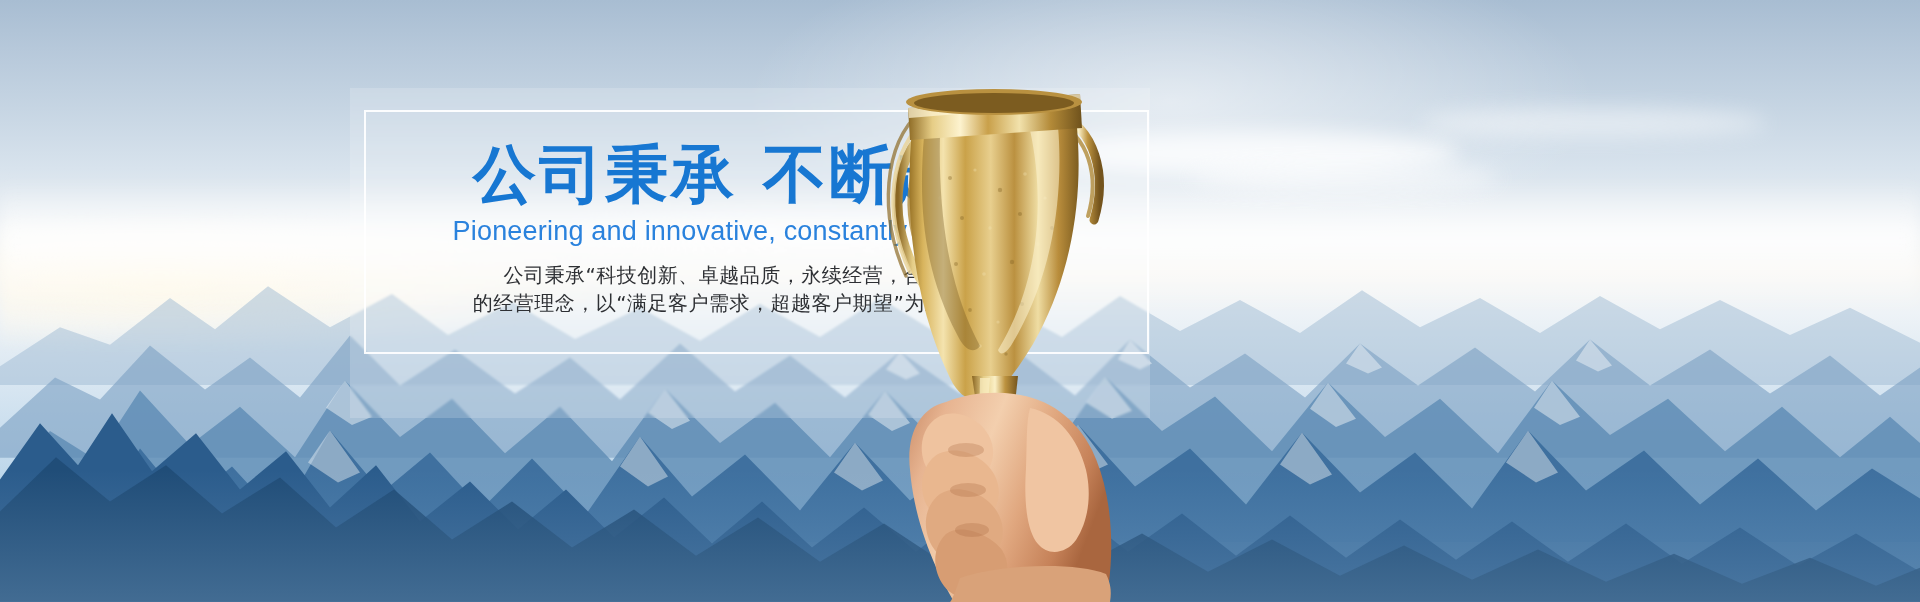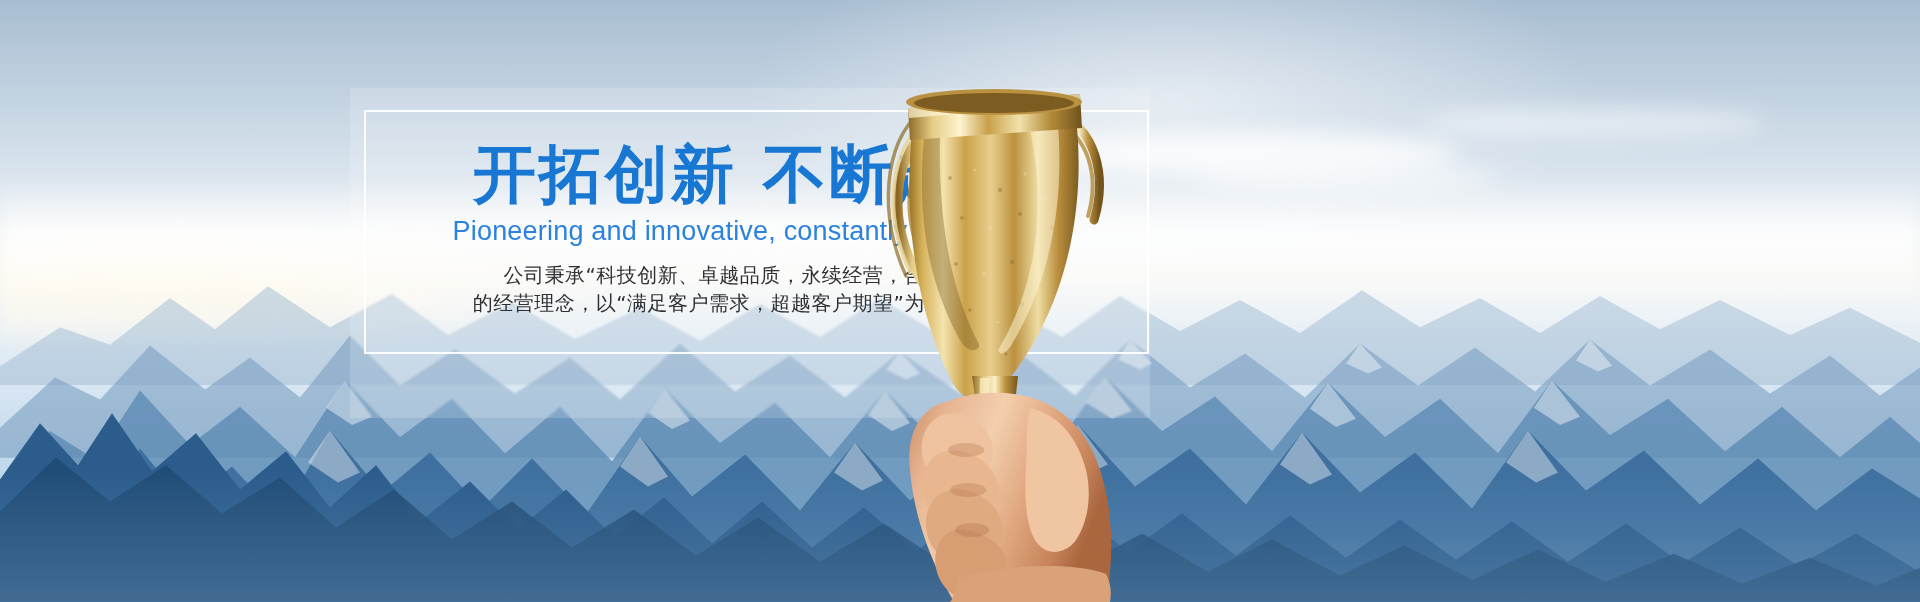--- a/index.html
+++ b/index.html
@@ -173,21 +173,21 @@
     </svg>
   </div>
 
   <div class="vignette"></div>
 
   <div class="panel"></div>
   <div class="panel-inner-border"></div>
 
   <div class="textblock">
     <div class="headline">
-      <span>开拓创新</span><span class="gap"></span><span>不断超越</span>
+      <span>公司秉承</span><span class="gap"></span><span>不断超越</span>
     </div>
     <div class="subtitle">Pioneering and innovative, constantly surpassing</div>
     <div class="desc">
       <div>公司秉承“科技创新、卓越品质，永续经营，合作共赢”</div>
       <div>的经营理念，以“满足客户需求，超越客户期望”为永恒追求。</div>
     </div>
   </div>
 
   <div class="trophy-wrap">
     <svg viewBox="0 0 330 524" preserveAspectRatio="none">

